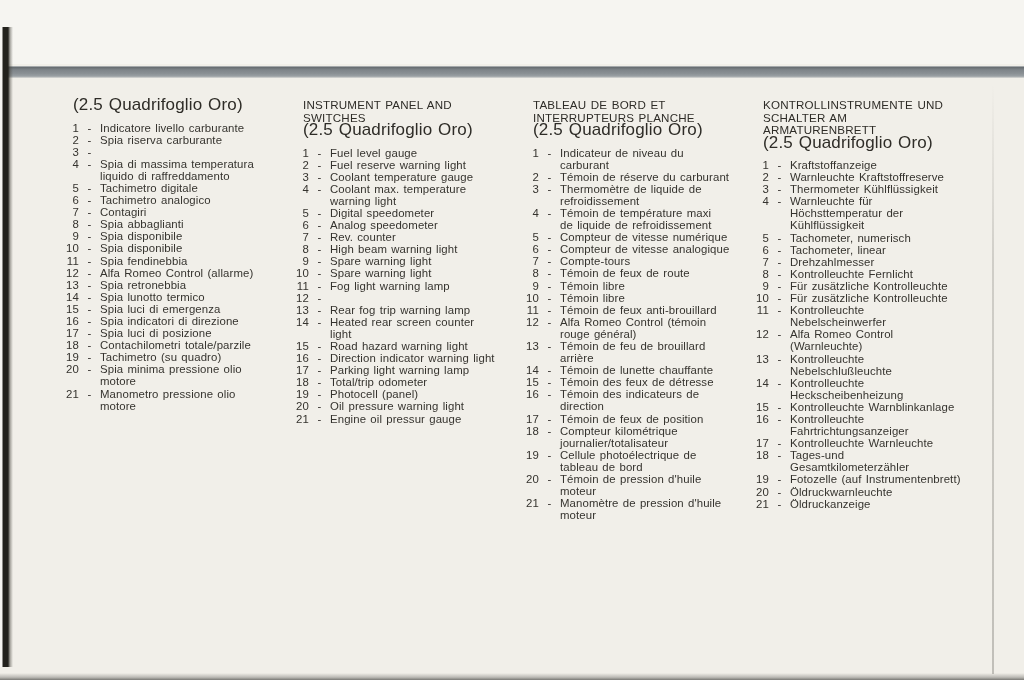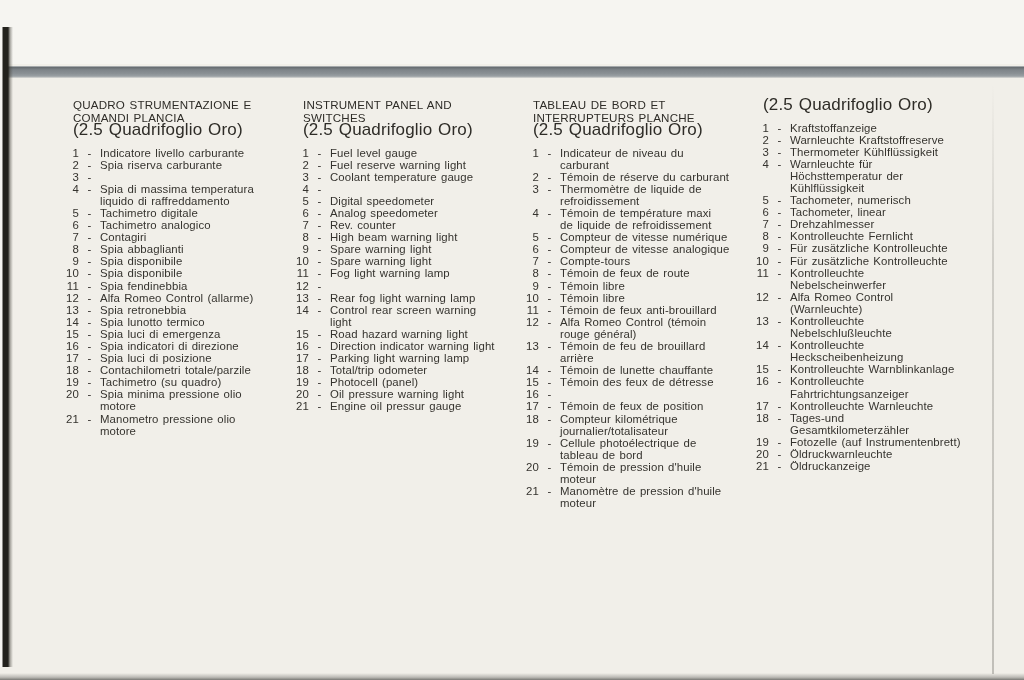--- a/index.html
+++ b/index.html
@@ -118,22 +118,20 @@
   }
 </style>
 </head>
 <body>
 
 <div class="scan">
   <div class="top-band"></div>
   <div class="rule"></div>
   <div class="columns" id="columns">
   <section class="col">
-    <h2 class="col-title">QUADRO STRUMENTAZIONE E
-COMANDI PLANCIA</h2>
     <p class="col-subtitle">(2.5 Quadrifoglio Oro)</p>
     <ol class="items">
   <li class="item">
     <span class="num">1</span>
     <span class="dash">-</span>
     <span class="txt">Indicatore livello carburante</span>
   </li>
 
   <li class="item">
     <span class="num">2</span>
@@ -278,20 +276,22 @@
 
   <li class="item">
     <span class="num">3</span>
     <span class="dash">-</span>
     <span class="txt">Coolant temperature gauge</span>
   </li>
 
   <li class="item">
     <span class="num">4</span>
     <span class="dash">-</span>
+    <span class="txt">Coolant max. temperature
+warning light</span>
   </li>
 
   <li class="item">
     <span class="num">5</span>
     <span class="dash">-</span>
     <span class="txt">Digital speedometer</span>
   </li>
 
   <li class="item">
     <span class="num">6</span>
@@ -330,27 +330,27 @@
   </li>
 
   <li class="item">
     <span class="num">12</span>
     <span class="dash">-</span>
   </li>
 
   <li class="item">
     <span class="num">13</span>
     <span class="dash">-</span>
-    <span class="txt">Rear fog light warning lamp</span>
+    <span class="txt">Rear fog trip warning lamp</span>
   </li>
 
   <li class="item">
     <span class="num">14</span>
     <span class="dash">-</span>
-    <span class="txt">Control rear screen warning
+    <span class="txt">Heated rear screen counter
 light</span>
   </li>
 
   <li class="item">
     <span class="num">15</span>
     <span class="dash">-</span>
     <span class="txt">Road hazard warning light</span>
   </li>
 
   <li class="item">
@@ -487,20 +487,22 @@
 
   <li class="item">
     <span class="num">15</span>
     <span class="dash">-</span>
     <span class="txt">Témoin des feux de détresse</span>
   </li>
 
   <li class="item">
     <span class="num">16</span>
     <span class="dash">-</span>
+    <span class="txt">Témoin des indicateurs de
+direction</span>
   </li>
 
   <li class="item">
     <span class="num">17</span>
     <span class="dash">-</span>
     <span class="txt">Témoin de feux de position</span>
   </li>
 
   <li class="item">
     <span class="num">18</span>
@@ -526,20 +528,23 @@
   <li class="item">
     <span class="num">21</span>
     <span class="dash">-</span>
     <span class="txt">Manomètre de pression d'huile
 moteur</span>
   </li>
 </ol>
   </section>
 
   <section class="col">
+    <h2 class="col-title">KONTROLLINSTRUMENTE UND
+SCHALTER AM
+ARMATURENBRETT</h2>
     <p class="col-subtitle">(2.5 Quadrifoglio Oro)</p>
     <ol class="items">
   <li class="item">
     <span class="num">1</span>
     <span class="dash">-</span>
     <span class="txt">Kraftstoffanzeige</span>
   </li>
 
   <li class="item">
     <span class="num">2</span>

